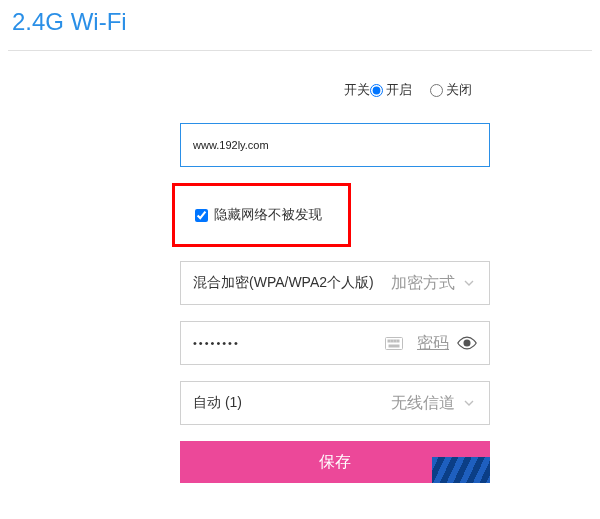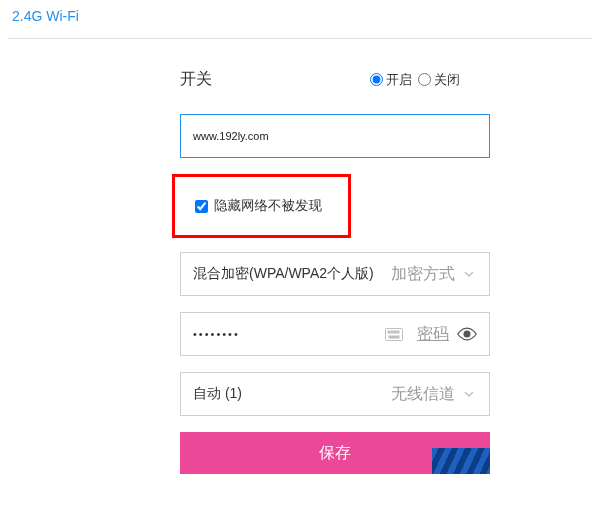--- a/index.html
+++ b/index.html
@@ -5,50 +5,50 @@
   * { box-sizing: border-box; margin: 0; padding: 0; }
   body {
     font-family: "Microsoft YaHei", Arial, sans-serif;
     background: #fff;
     width: 600px;
     height: 519px;
     overflow: hidden;
   }
   .page-title {
     color: #2a8fe7;
-    font-size: 14px;
+    font-size: 24px;
     padding: 8px 12px 14px 12px;
   }
   .divider {
     height: 1px;
     background: #e0e0e0;
     margin: 0 8px;
   }
   .form-area {
     padding: 30px 0 0 0;
     width: 100%;
   }
   .switch-row {
     display: flex;
     align-items: center;
     margin-bottom: 24px;
   }
   .switch-label {
     width: 370px;
-    text-align: left;
+    text-align: right;
     padding-left: 180px;
-    font-size: 16px;
+    font-size: 13px;
     color: #333;
   }
   .radio-group {
     font-size: 13px;
     color: #333;
     display: flex;
     align-items: center;
-    gap: 0;
+    gap: 12px;
   }
   .radio-group label {
     display: inline-flex;
     align-items: center;
     cursor: pointer;
   }
   .radio-group input { margin-right: 3px; }
   .radio-group .r2 { margin-left: 6px; }
   .fields-col {
     width: 310px;

